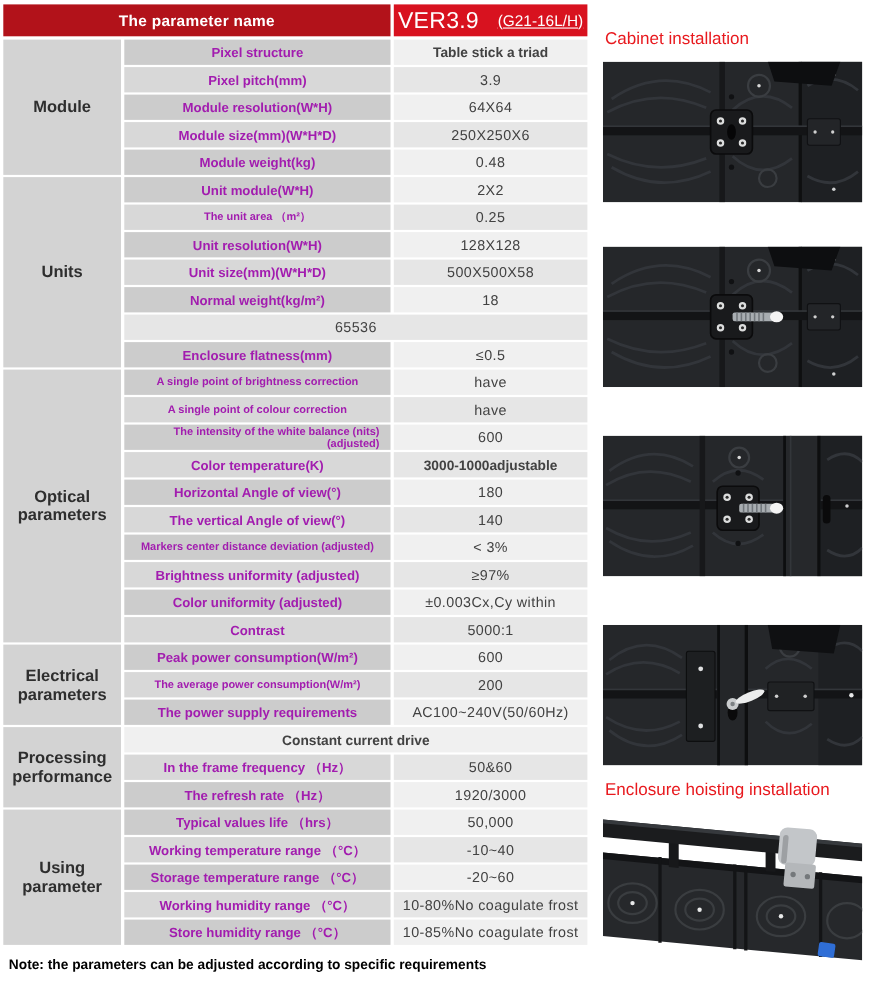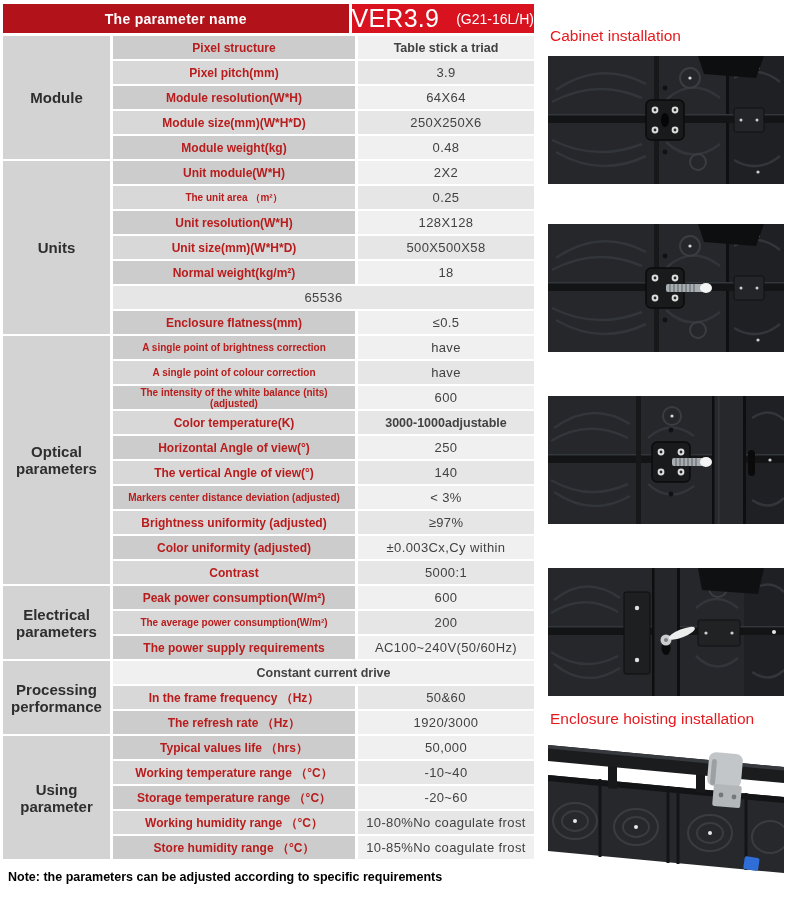--- a/index.html
+++ b/index.html
@@ -5,32 +5,32 @@
   * { margin:0; padding:0; box-sizing:border-box; }
   html,body { width:800px; height:898px; background:#ffffff; font-family:"Liberation Sans","DejaVu Sans",sans-serif; overflow:hidden; }
   .page { position:relative; width:644px; height:898px; background:#fff; }
 
   
   .spec-table { position:absolute; left:3px; top:4px; width:531px; }
   .thead { display:flex; height:29px; margin-bottom:3px; }
   .th-left { width:352px; margin-right:3px; background:#b2121a; color:#fff; font-size:14px; font-weight:bold;
              display:flex; align-items:center; justify-content:center; letter-spacing:.02em; }
   .th-right { flex:1; background:#d8121f; color:#fff; display:flex; align-items:center; justify-content:center; white-space:nowrap; }
-  .th-right .model { font-size:25px; font-weight:500; letter-spacing:.01em; }
-  .th-right .model-suffix { font-size:14px; margin-left:17px; }
+  .th-right .model { font-size:21px; font-weight:500; letter-spacing:.01em; }
+  .th-right .model-suffix { font-size:14px; margin-left:17px;text-decoration:underline; }
 
   .section { display:flex; margin-bottom:2px; }
   .section + .section { margin-top:2px; }
   .cat { width:107px; margin-right:3px; background:#d3d3d3; color:#2e2e2e; font-weight:bold; font-size:15px; line-height:17px;
          display:flex; align-items:center; justify-content:center; text-align:center; padding:0 4px; }
   .rows { flex:1; display:flex; flex-direction:column; }
   .row { display:flex; height:23px; margin-bottom:2px; }
   .row:last-child { margin-bottom:0; }
-  .pcell { width:242px; margin-right:3px; background:#cccccc; color:#b91c1c; font-weight:bold; font-size:12px;
-           display:flex; align-items:center; justify-content:center; text-align:center; line-height:12px; padding:0 10px; }
+  .pcell { width:242px; margin-right:3px; background:#cccccc; color:#a21caf; font-weight:bold; font-size:12px;
+           display:flex; align-items:center; justify-content:center; text-align:right; line-height:12px; padding:0 10px; }
   .row.alt .pcell { background:#d8d8d8; }
   .vcell { flex:1; background:#f0f0f0; color:#424242; font-size:13px; letter-spacing:.03em;
            display:flex; align-items:center; justify-content:center; text-align:center; white-space:nowrap; }
   .row.alt .vcell { background:#e6e6e6; }
   .pcell.small { font-size:10px; line-height:11px; }
   .pcell.large { font-size:10px; }
   .vcell.boldv { font-weight:bold; font-size:12.5px; letter-spacing:0; }
 
   .note { position:absolute; left:8px; top:870px; font-size:12.5px; font-weight:bold; color:#000; }
 
@@ -132,21 +132,21 @@
             <div class="row">
               <div class="pcell small">The intensity of the white balance (nits) (adjusted)</div>
               <div class="vcell">600</div>
             </div>
             <div class="row alt">
               <div class="pcell">Color temperature(K)</div>
               <div class="vcell boldv">3000-1000adjustable</div>
             </div>
             <div class="row">
               <div class="pcell">Horizontal Angle of view(°)</div>
-              <div class="vcell">250</div>
+              <div class="vcell">180</div>
             </div>
             <div class="row alt">
               <div class="pcell">The vertical Angle of view(°)</div>
               <div class="vcell">140</div>
             </div>
             <div class="row">
               <div class="pcell small">Markers center distance deviation (adjusted)</div>
               <div class="vcell">&lt; 3%</div>
             </div>
             <div class="row alt">

